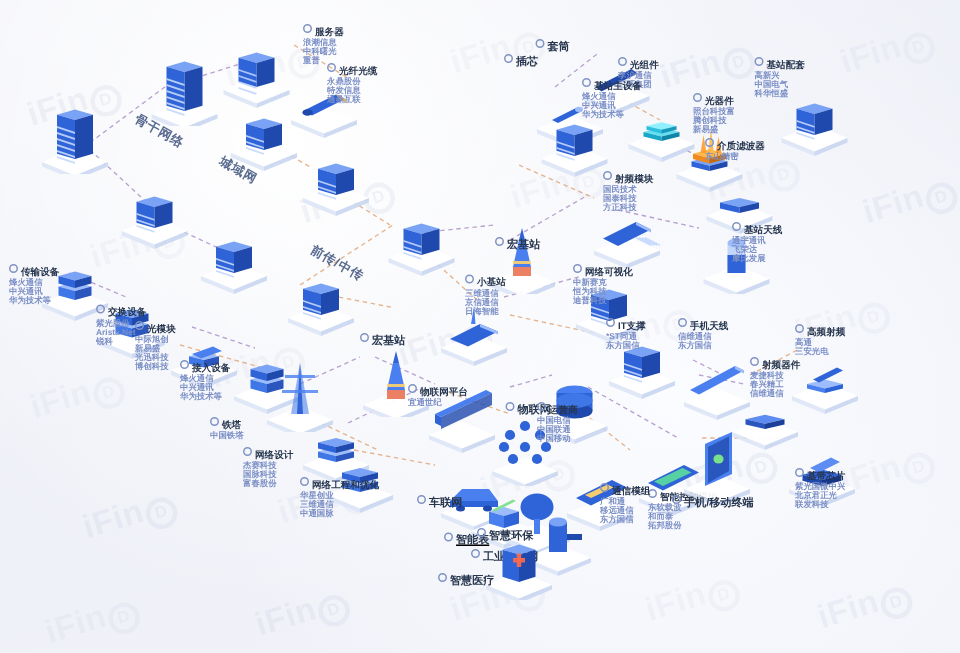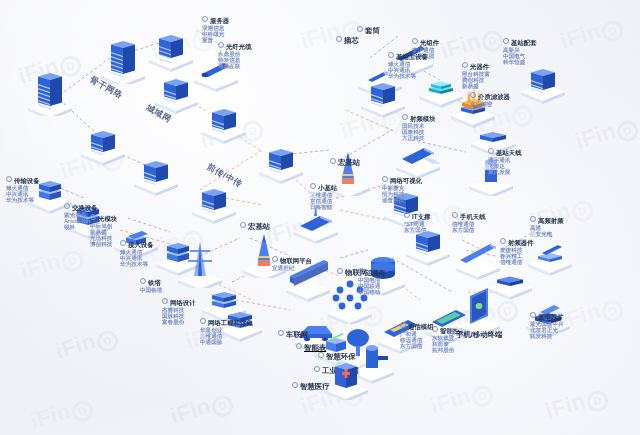--- a/index.html
+++ b/index.html
@@ -596,21 +596,21 @@
       </div>
       <div class="node" style="left: 308px; top: 312px;"><svg width="56" height="56" viewBox="0 0 56 56">
           <polygon points="28,51 50,42 28,33 6,42" fill="#ffffff" opacity="0.95"></polygon>
           <polygon points="6,42 28,51 28,54 6,45" fill="#dde5f6" opacity="0.9"></polygon>
           <polygon points="50,42 28,51 28,54 50,45" fill="#c9d6ef" opacity="0.9"></polygon>
           <polygon points="28,26 38,29 28,32 18,29" fill="#9dbcfb"></polygon>
           <polygon points="18,29 28,32 28,40 18,37" fill="#4a7ff0"></polygon>
           <polygon points="38,29 28,32 28,40 38,37" fill="#2f63d8"></polygon>
           <polygon points="20,28 34,21 36,22 22,29" fill="#7ae08a" opacity="0.95"></polygon>
         </svg></div>
-      <div class="lbl big" style="left: 296px; top: 343px; text-decoration: underline;">
+      <div class="lbl big" style="left: 296px; top: 355px; text-decoration: underline;">
         <div class="t"><span class="dot"></span>智能表</div>
       </div>
       <div class="node" style="left: 330px; top: 314px;"><svg width="56" height="56" viewBox="0 0 56 56">
           <polygon points="28,53 50,44 28,35 6,44" fill="#ffffff" opacity="0.95"></polygon>
           <polygon points="6,44 28,53 28,56 6,47" fill="#dde5f6" opacity="0.9"></polygon>
           <polygon points="50,44 28,53 28,56 50,47" fill="#c9d6ef" opacity="0.9"></polygon>
           <ellipse cx="28" cy="24" rx="11" ry="9" fill="#2f63d8"></ellipse>
           <polygon points="26,32 30,32 30,42 26,42" fill="#4a7ff0"></polygon>
         </svg></div>
       <div class="lbl big" style="left: 318px; top: 352px;">

